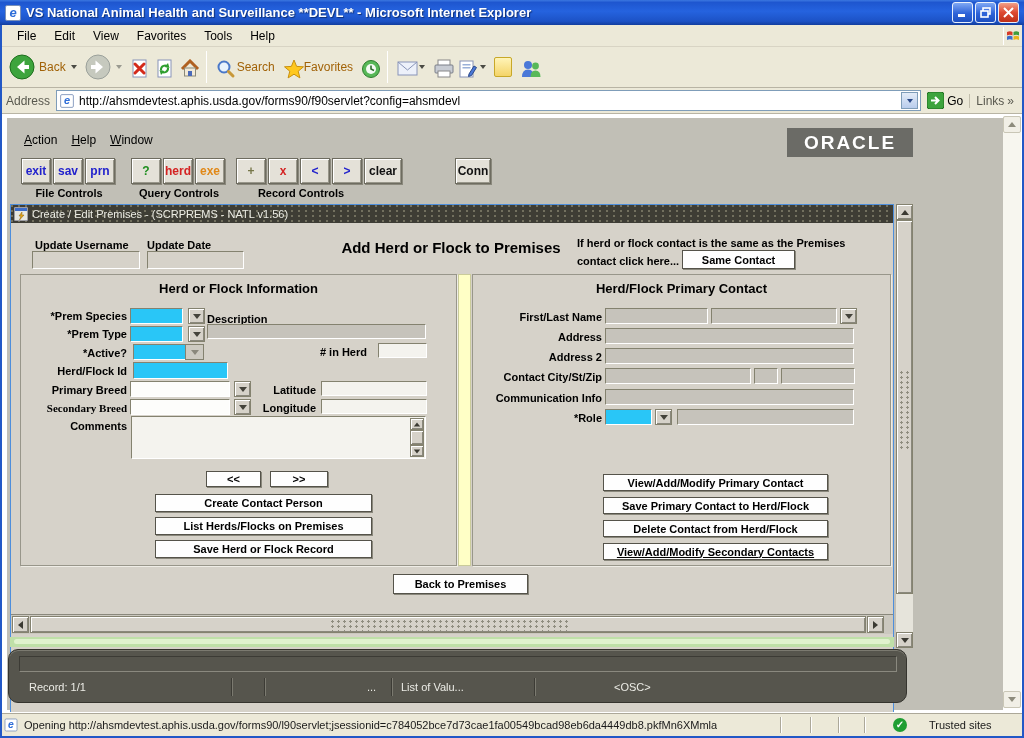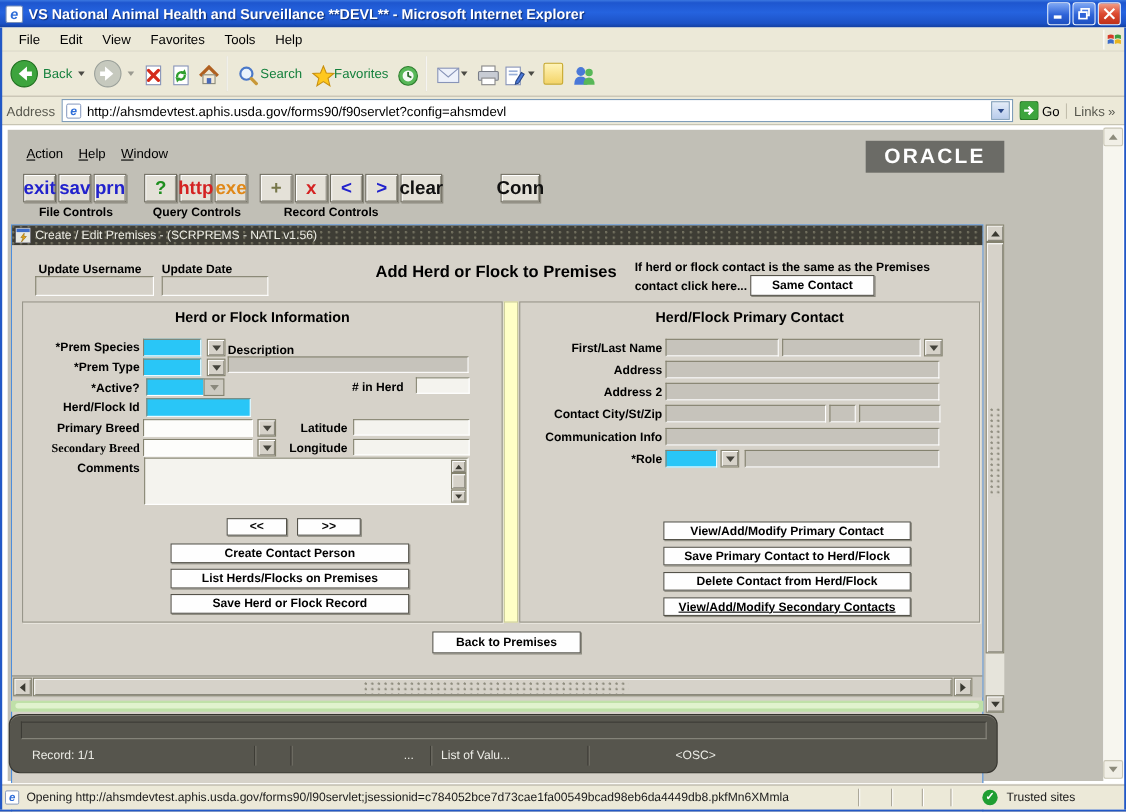--- a/index.html
+++ b/index.html
@@ -22,21 +22,21 @@
 
 
 .menubar { position:absolute; left:0; top:25px; width:1024px; height:22px; background:#ECE9D8;
   border-bottom:1px solid #D8D4C4; display:flex; align-items:center; padding-left:8px; font-size:12px; }
 .menubar .mi { padding:3px 9px; }
 .winflag { position:absolute; right:3px; top:2px; width:18px; height:18px; background:#ECE9D8;
   border-left:1px solid #fff; display:flex; align-items:center; justify-content:center; }
 
 
 .ie-toolbar { position:absolute; left:0; top:47px; width:1024px; height:41px; background:#ECE9D8;
-  border-bottom:1px solid #B8B4A4; display:flex; align-items:center; padding-left:5px; font-size:12px; color:#15803d; }
+  border-bottom:1px solid #B8B4A4; display:flex; align-items:center; padding-left:5px; font-size:12px; color:#a16207; }
 .tbtn { display:flex; align-items:center; gap:4px; padding:0 4px; height:36px; }
 .tsep { width:1px; height:32px; background:#C2BEAC; border-right:1px solid #fff; margin:0 5px; }
 .dd { width:0; height:0; border-left:3px solid transparent; border-right:3px solid transparent;
   border-top:4px solid #4a4a44; margin-left:1px; }
 .dd.dim { border-top-color:#9a9a90; }
 
 
 .addressbar { position:absolute; left:0; top:88px; width:1024px; height:26px; background:#ECE9D8;
   border-bottom:1px solid #B8B4A4; display:flex; align-items:center; padding:0 4px; font-size:12px; }
 .addr-label { color:#58584e; padding:0 6px 0 2px; }
@@ -51,21 +51,21 @@
 
 .page { position:absolute; left:0; top:114px; width:1024px; height:598px; background:#fff; }
 .applet { position:absolute; left:7px; top:4px; width:996px; height:592px; background:#C1BFB6; font-size:12px; }
 
 
 .omenu { position:absolute; left:12px; top:15px; display:flex; gap:4px; font-size:12px; color:#000; }
 .omenu span { display:inline-block; padding:0 5px; }
 .omenu span::first-letter { text-decoration:underline; }
 .obtn { position:absolute; height:26px; background:#E4E1D8; border:1px solid #6E6C60;
   box-shadow:inset 1px 1px 0 #FFF, inset -1px -1px 0 #98968A, 1px 1px 0 #8A887C;
-  font-weight:bold; font-size:17px; display:flex; align-items:center; justify-content:center; }
+  font-weight:bold; font-size:12px; display:flex; align-items:center; justify-content:center; }
 .glabel { position:absolute; font-weight:bold; font-size:11px; text-align:center; }
 .c-blue { color:#2222CC; } .c-green { color:#1E8E1E; } .c-red { color:#D42222; }
 .c-orange { color:#E08818; } .c-olive { color:#77774A; } .c-black { color:#111; }
 .ologo { position:absolute; left:780px; top:10px; width:126px; height:29px; background:#6B6B66;
   color:#fff; font-weight:bold; font-size:19px; letter-spacing:2px; display:flex; align-items:center; justify-content:center; }
 
 
 .mdi { position:absolute; left:3px; top:86px; width:884px; height:536px; border:1px solid #4D8EDC; background:#D6D2C9; }
 .mdi-title { height:18px; background-color:#3E3D35;
   background-image:radial-gradient(circle at 1px 1px,#72705f 1px,transparent 1.4px);
@@ -116,21 +116,21 @@
 
 .xsb { position:absolute; left:1003px; top:2px; width:18px; height:592px; background:#F7F6EF; }
 .xsb-arrow { position:absolute; left:0; width:18px; height:17px; background:#F1EFE6; border:1px solid #C9C6B6;
   border-radius:2px; display:flex; align-items:center; justify-content:center; }
 .xsb .tri-up { border-bottom-color:#8D8B7C; } .xsb .tri-down { border-top-color:#8D8B7C; }
 
 
 .ie-status { position:absolute; left:0; top:712px; width:1024px; height:24px; background:#ECE9D8;
   border-top:1px solid #fff; box-shadow:inset 0 1px 0 #ACA899; display:flex; align-items:center; font-size:11px; color:#1a1a1a; }
 .st-sep { position:absolute; top:4px; width:2px; height:16px; border-left:1px solid #ACA899; border-right:1px solid #fff; }
-.zone { position:absolute; left:893px; display:flex; align-items:center; gap:8px; }
+.zone { position:absolute; left:893px; display:flex; align-items:center; gap:22px; }
 .checkball { width:14px; height:14px; border-radius:50%; background:#1F9E32; color:#fff; font-size:10px; line-height:14px; text-align:center; font-weight:bold; }
 .checkball::before { content:"✓"; }
 
 .edge { position:absolute; top:25px; width:2px; height:711px; background:#2258C6; z-index:60; }
 .bottom-edge { position:absolute; left:0; top:736px; width:1024px; height:2px; background:#2258C6; z-index:60; }
 
 .icon16 { width:17px; height:17px; display:inline-block; }
 .icon24 { width:26px; height:26px; display:inline-block; }
 .notepad { width:18px; height:20px; background:linear-gradient(180deg,#FFF4B8,#F4D468); border:1px solid #C8A828; border-radius:2px; }
 </style>
@@ -301,21 +301,21 @@
       <div class="omenu">
         <span>Action</span>
         <span>Help</span>
         <span>Window</span>
       </div>
 
       <div class="obtn c-blue" style="left:14px;top:40px;width:30px;">exit</div>
       <div class="obtn c-blue" style="left:46px;top:40px;width:30px;">sav</div>
       <div class="obtn c-blue" style="left:78px;top:40px;width:30px;">prn</div>
       <div class="obtn c-green" style="left:124px;top:40px;width:30px;">?</div>
-      <div class="obtn c-red" style="left:156px;top:40px;width:30px;">http</div>
+      <div class="obtn c-red" style="left:156px;top:40px;width:30px;">herd</div>
       <div class="obtn c-orange" style="left:188px;top:40px;width:30px;">exe</div>
       <div class="obtn c-olive" style="left:229px;top:40px;width:30px;">+</div>
       <div class="obtn c-red" style="left:261px;top:40px;width:30px;">x</div>
       <div class="obtn c-blue" style="left:293px;top:40px;width:30px;">&lt;</div>
       <div class="obtn c-blue" style="left:325px;top:40px;width:30px;">&gt;</div>
       <div class="obtn c-black" style="left:357px;top:40px;width:38px;">clear</div>
       <div class="obtn c-black" style="left:448px;top:40px;width:36px;">Conn</div>
       <div class="glabel" style="left:14px;top:69px;width:96px;">File Controls</div>
       <div class="glabel" style="left:124px;top:69px;width:96px;">Query Controls</div>
       <div class="glabel" style="left:229px;top:69px;width:130px;">Record Controls</div>

